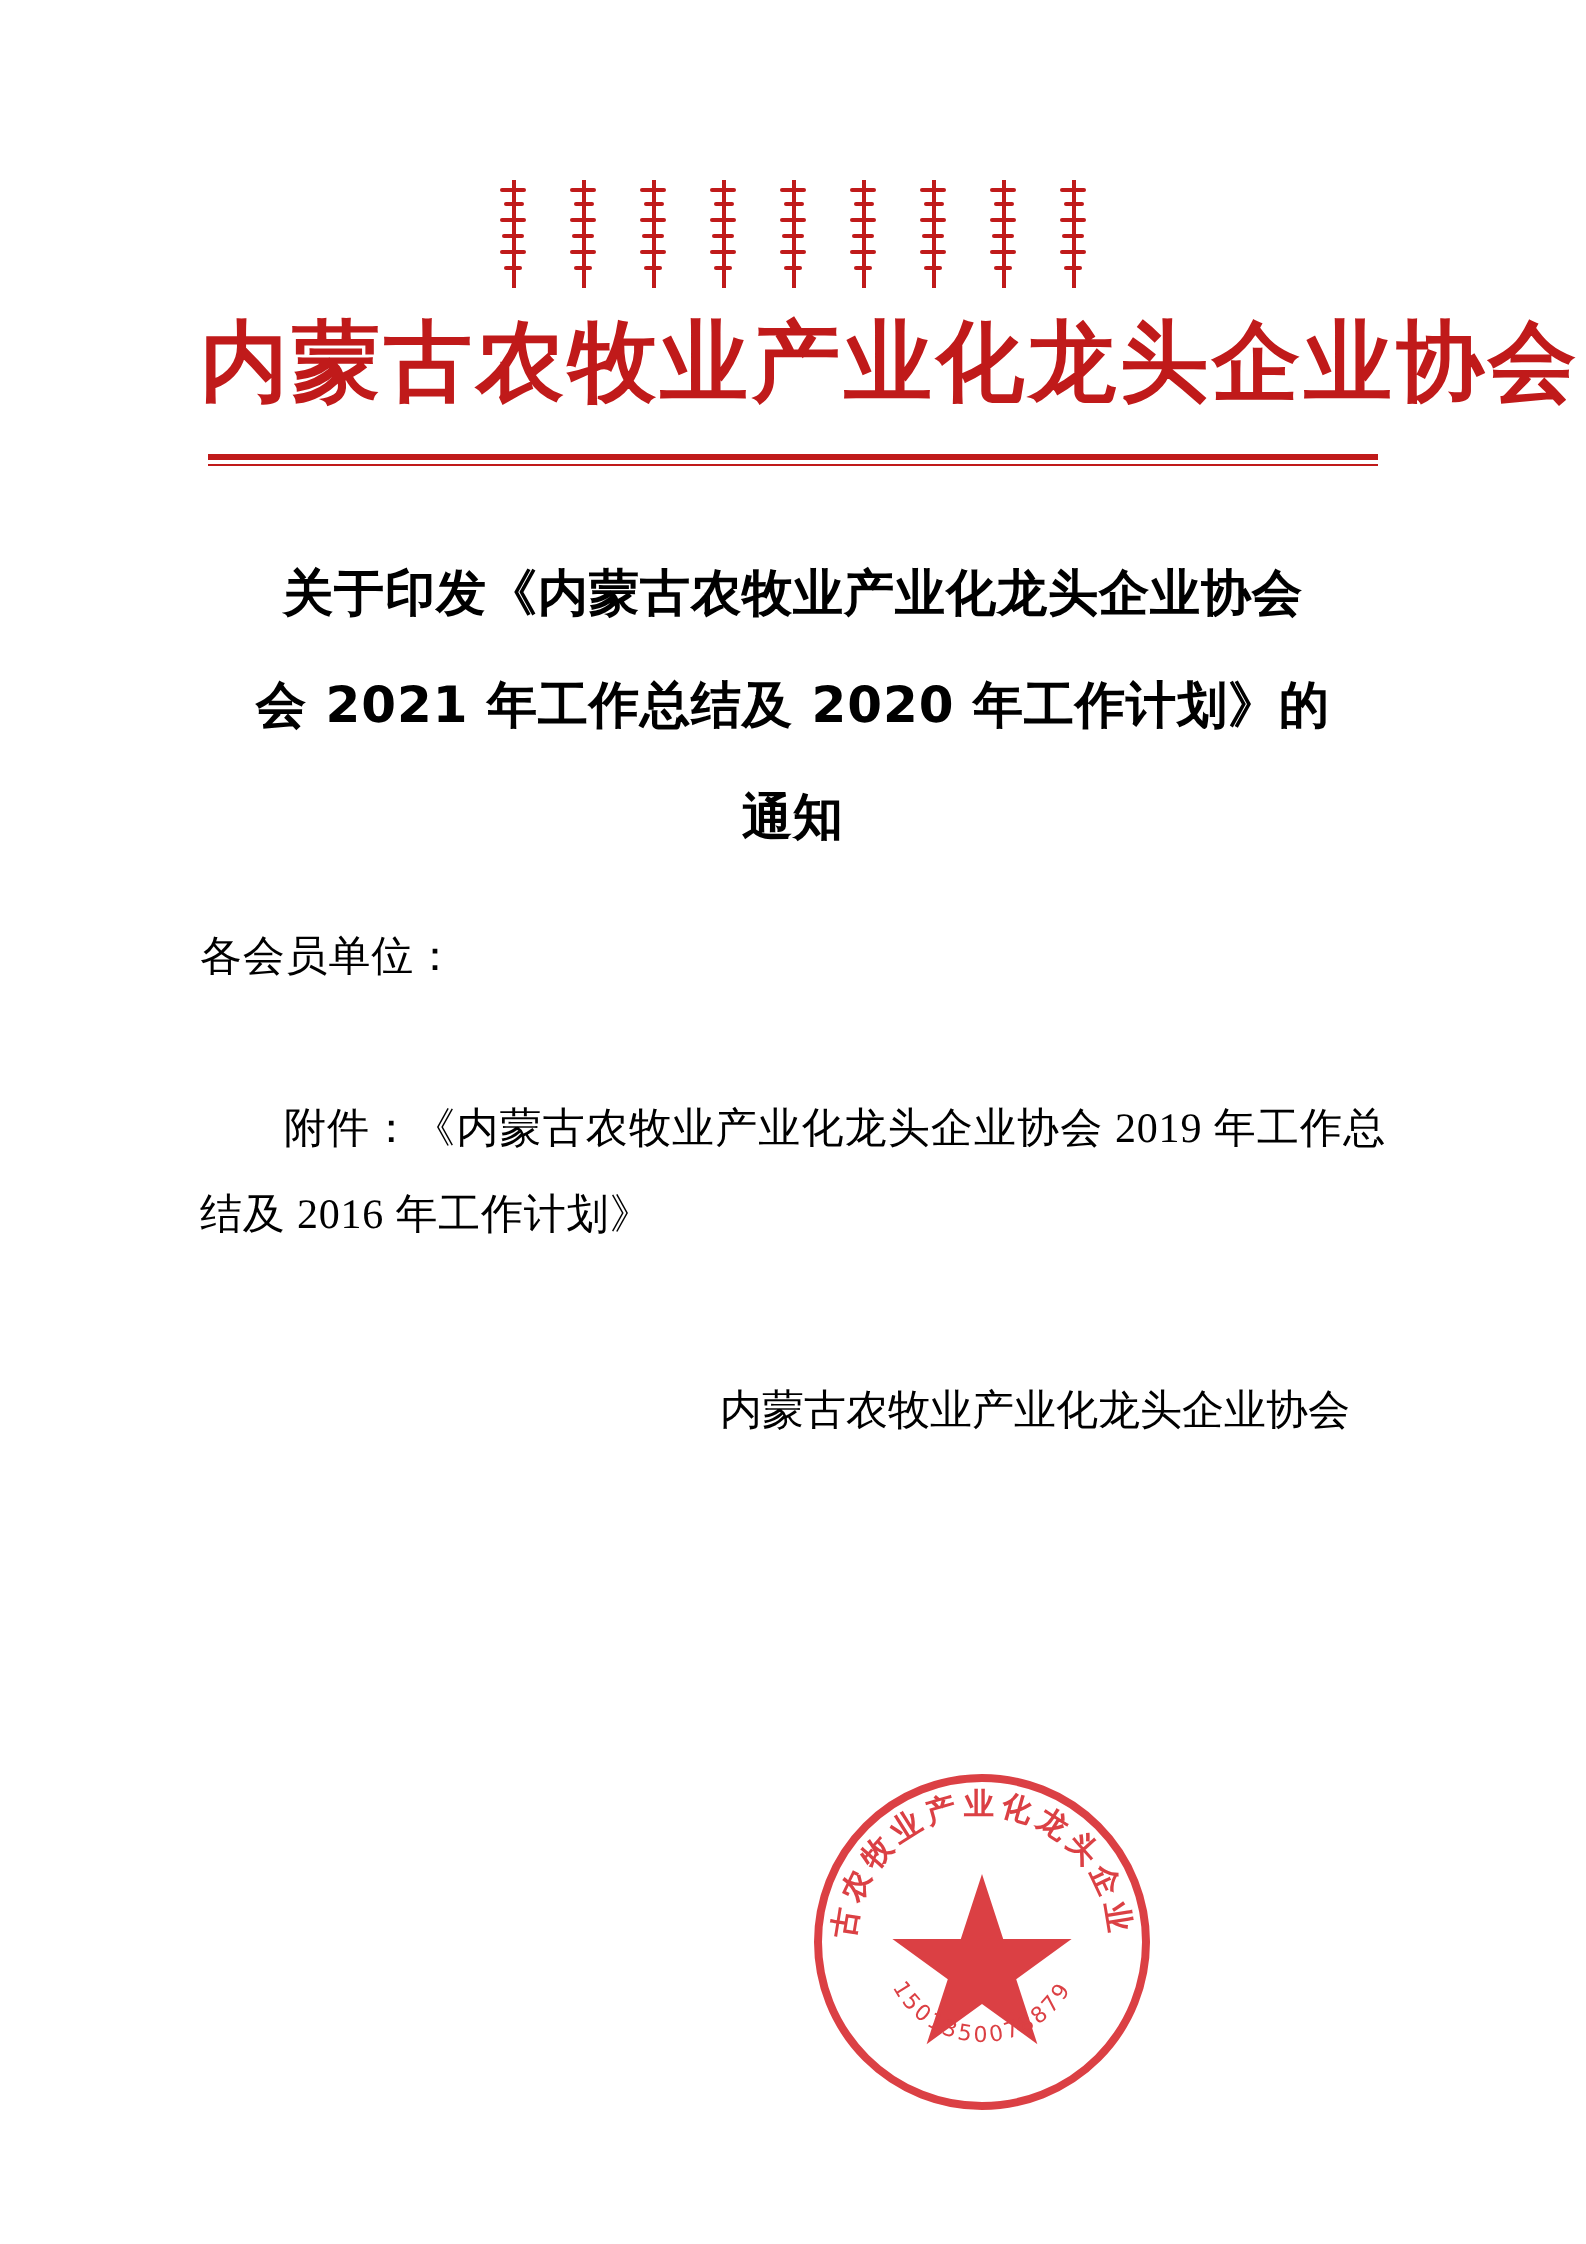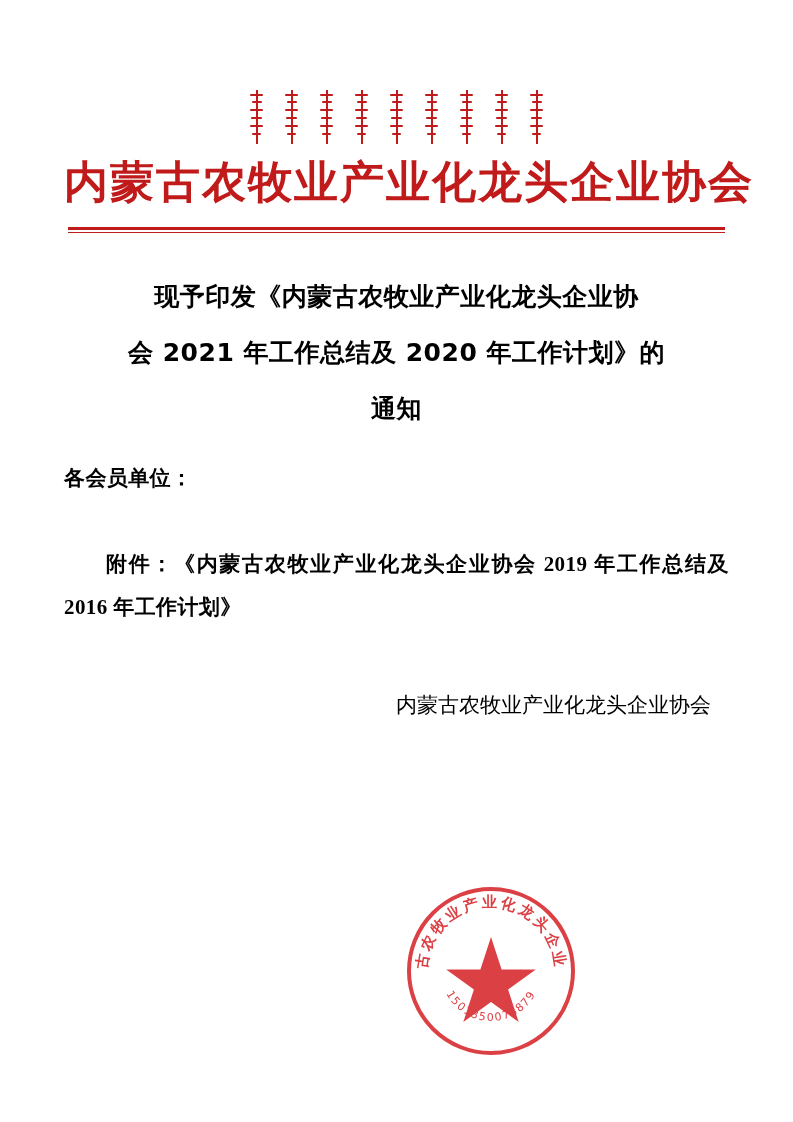--- a/index.html
+++ b/index.html
@@ -14,21 +14,21 @@
     font-family: "Liberation Serif", serif;
     color: #000000;
     overflow: hidden;
   }
 
   .page {
     position: relative;
     width: 793px;
     height: 1122px;
     box-sizing: border-box;
-    padding: 0 64px;
+    padding: 0 100px;
   }
 
   
   .letterhead {
     padding-top: 88px;
     text-align: center;
   }
 
   .mongolian-row {
     display: flex;
@@ -105,21 +105,20 @@
     display: block;
   }
 
   
   .body-text {
     margin-top: 20px;
     font-size: 21px;
     line-height: 43px;
     text-align: justify;
     letter-spacing: 0.4px;
-    font-weight: bold;
   }
   .salutation {
     margin: 0;
   }
   .para {
     margin: 0;
     text-indent: 2em;
   }
   .attachment {
     margin: 0;
@@ -246,21 +245,21 @@
 
     <div class="org-title">内蒙古农牧业产业化龙头企业协会</div>
 
     <div class="rule-wrap">
       <div class="rule-thick"></div>
       <div class="rule-thin"></div>
     </div>
   </div>
 
   <div class="doc-title">
-    <span class="line">现予印发《内蒙古农牧业产业化龙头企业协</span>
+    <span class="line">关于印发《内蒙古农牧业产业化龙头企业协会</span>
     <span class="line">会 2021 年工作总结及 2020 年工作计划》的</span>
     <span class="line">通知</span>
   </div>
 
   <div class="body-text">
     <p class="salutation">各会员单位：</p>
     <p class="attachment">附件：《内蒙古农牧业产业化龙头企业协会 2019 年工作总结及 2016 年工作计划》</p>
   </div>
 
   <div class="signature">

